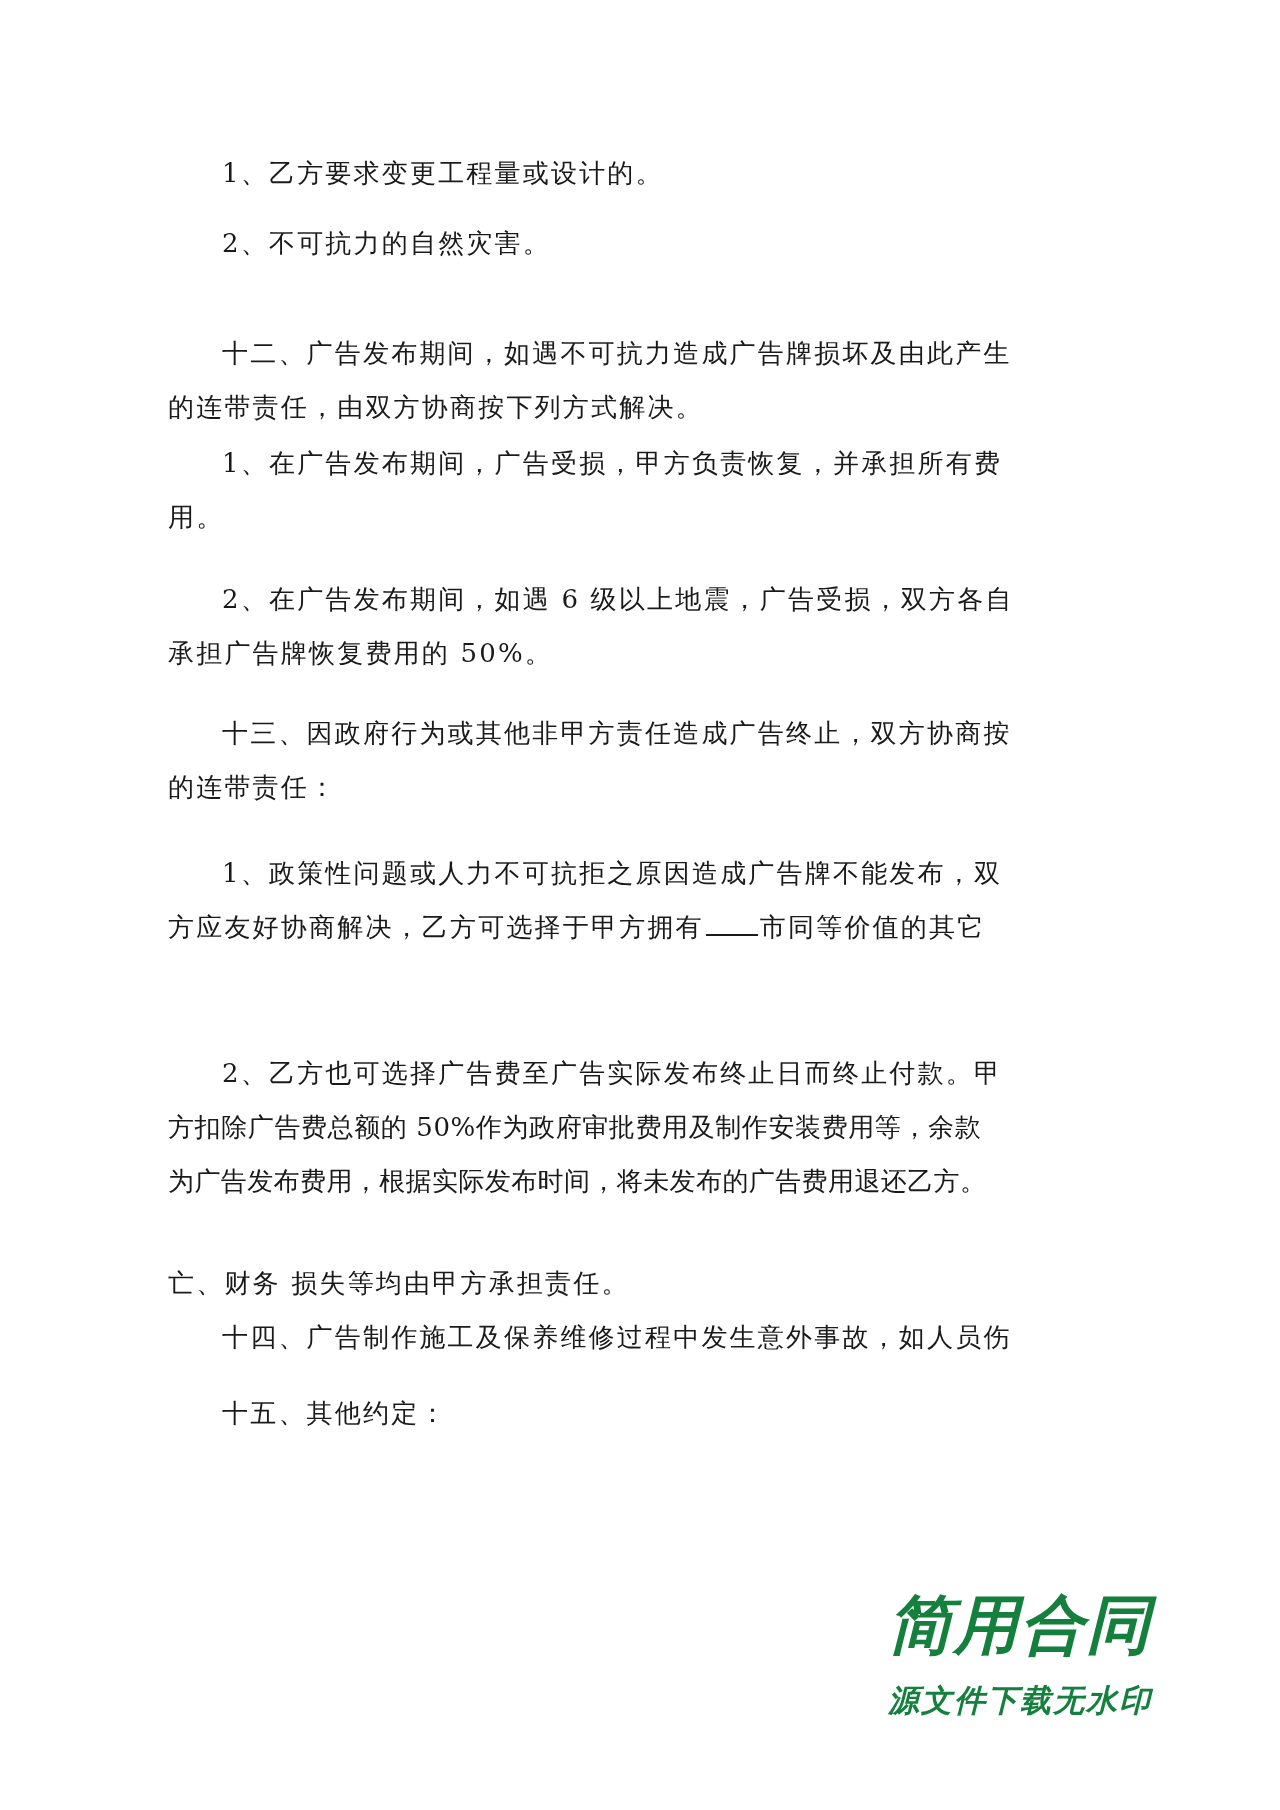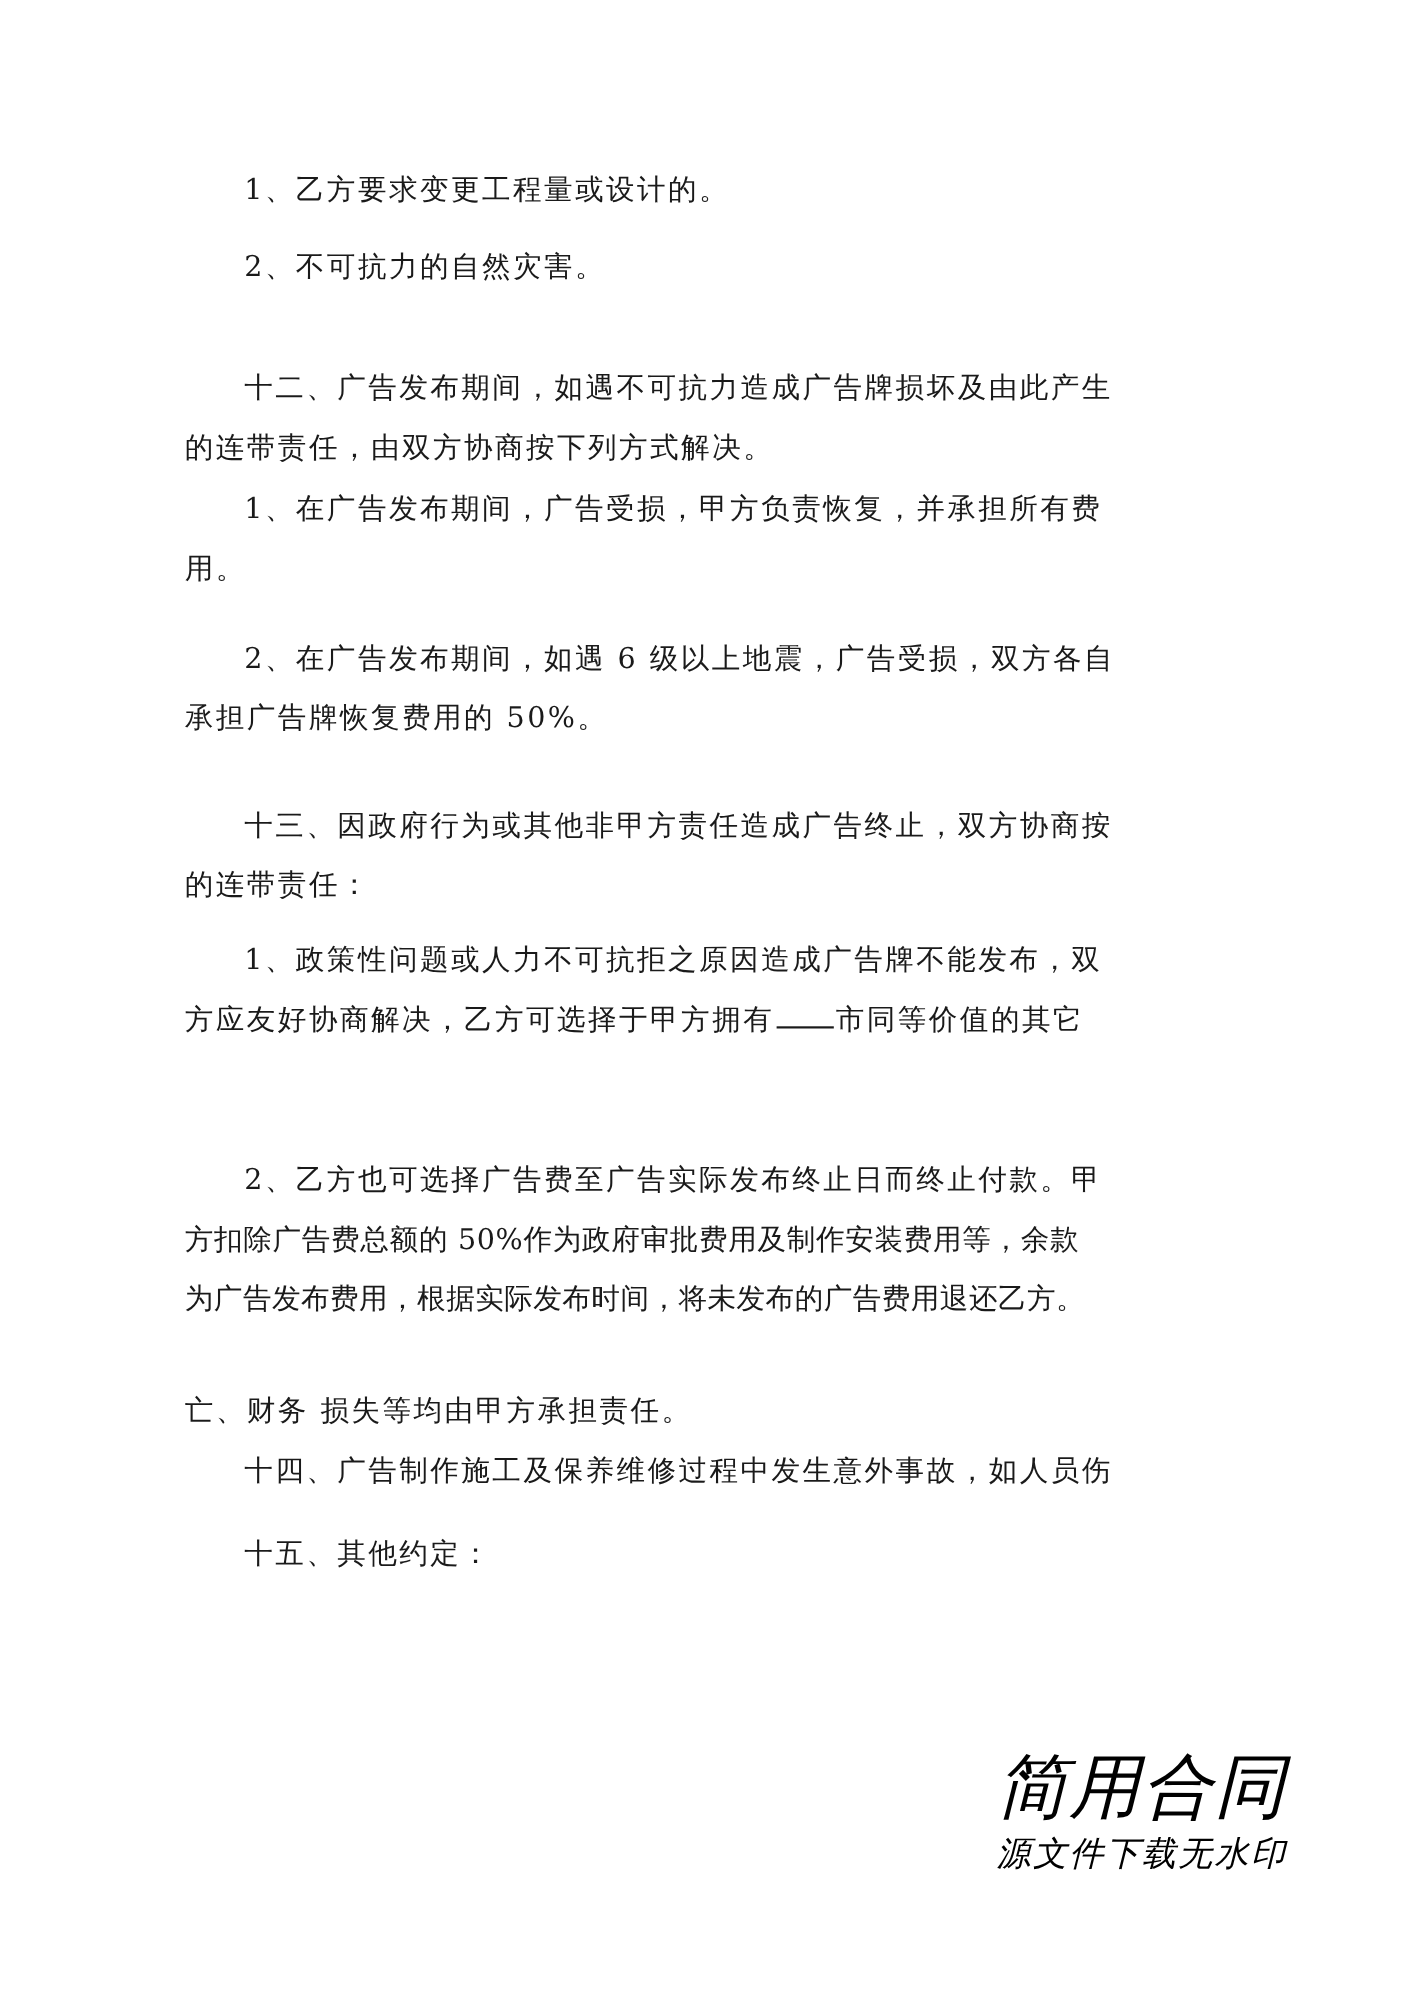--- a/index.html
+++ b/index.html
@@ -48,39 +48,39 @@
     border-bottom: 2px solid #1a1a1a;
     height: 30px;
     vertical-align: baseline;
     margin: 0 2px;
   }
   .watermark {
     position: absolute;
     left: 888px;
     top: 1590px;
     width: 300px;
-    text-align: center;
-    color: #000000;
+    text-align: left;
+    color: #15803d;
     font-family: "DejaVu Sans", "Liberation Sans", sans-serif;
-    font-weight: normal;
+    font-weight: bold;
     font-style: italic;
     user-select: none;
   }
   .watermark .wm-title {
     font-size: 64px;
     line-height: 70px;
     letter-spacing: 2px;
     display: block;
   }
   .watermark .wm-sub {
     font-size: 31px;
     line-height: 40px;
     letter-spacing: 2px;
     display: block;
-    margin-top: 5px;
+    margin-top: 20px;
   }
 </style>
 </head>
 <body>
 
 <div class="page">
 
   <p class="para" style="top:146px;">
     <span class="line indent">1、乙方要求变更工程量或设计的。</span>
   </p>
@@ -97,21 +97,21 @@
   <p class="para" style="top:436px;">
     <span class="line indent">1、在广告发布期间，广告受损，甲方负责恢复，并承担所有费</span>
     <span class="line">用。</span>
   </p>
 
   <p class="para" style="top:572px;">
     <span class="line indent">2、在广告发布期间，如遇 6 级以上地震，广告受损，双方各自</span>
     <span class="line">承担广告牌恢复费用的 50%。</span>
   </p>
 
-  <p class="para" style="top:724px;">
+  <p class="para" style="top:706px;">
     <span class="line indent">十三、因政府行为或其他非甲方责任造成广告终止，双方协商按</span>
     <span class="line">的连带责任：</span>
   </p>
 
   <p class="para" style="top:846px;">
     <span class="line indent">1、政策性问题或人力不可抗拒之原因造成广告牌不能发布，双</span>
     <span class="line"><span>方应友好协商解决，乙方可选择于甲方拥有</span><span class="blank"></span><span>市同等价值的其它</span></span>
   </p>
 
   <p class="para" style="top:1046px;">

